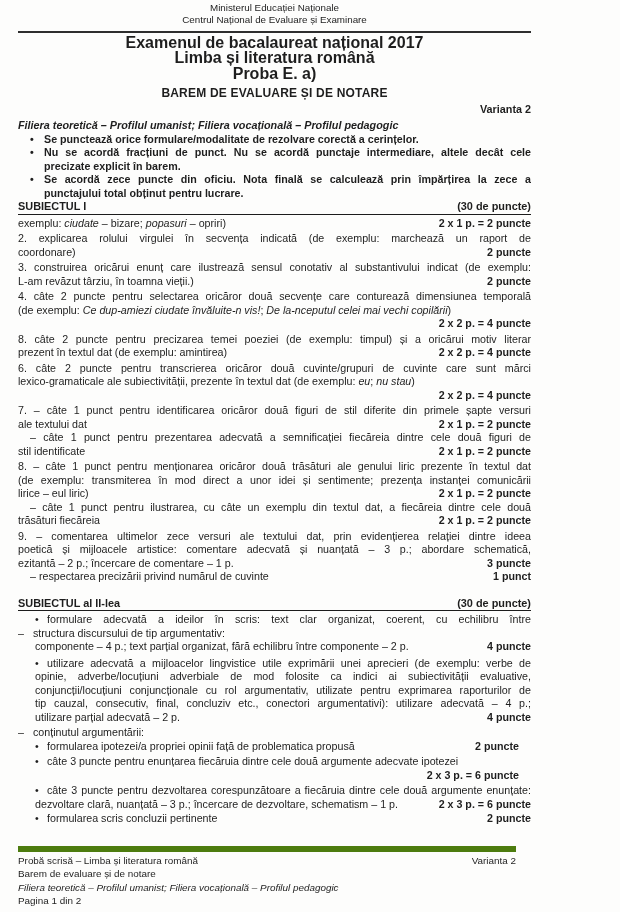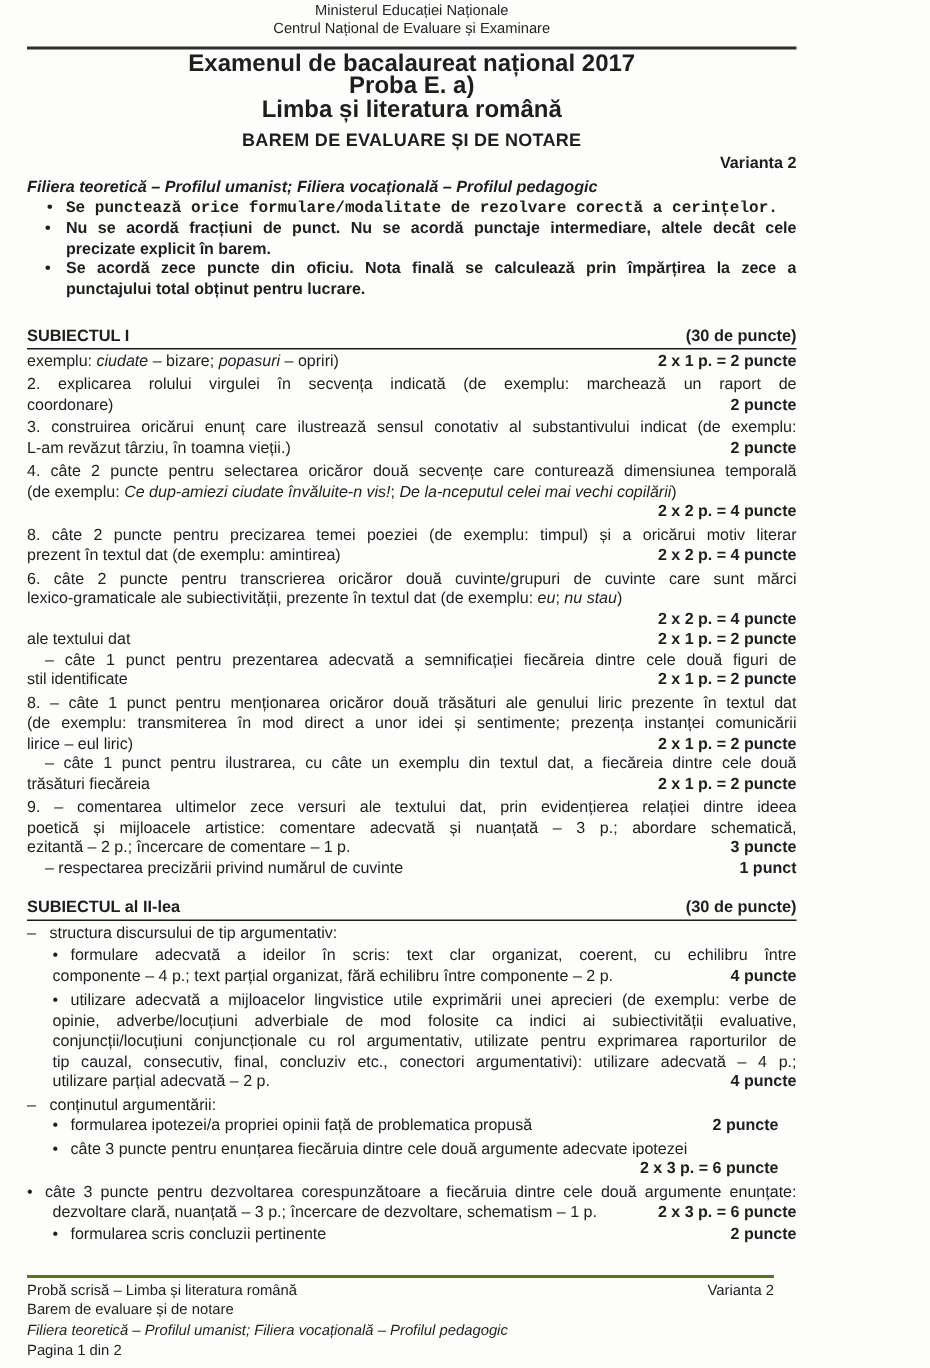--- a/index.html
+++ b/index.html
@@ -34,52 +34,52 @@
   .mk{ display:inline-block;}
   .pts{ float:right; font-weight:700; white-space:nowrap;}
   .it{ font-style:italic;}
   
   .sec-head{
     display:flex; justify-content:space-between;
     font-weight:700; font-size:10.9px; line-height:13.5px;
     border-bottom:1.6px solid #1c1c1c;
     margin-bottom:2px;
   }
-  .sec1 .sec-head{ margin-top:18px;}
+  .sec1 .sec-head{ margin-top:0;}
   .sec2 .sec-head{ margin-top:13px;}
   
   .footer{
     position:absolute; left:18px; right:16px; bottom:5px;
     font-size:9.9px; line-height:13.2px;
-    border-top:2px solid #4d7c0f;
+    border-top:6px solid #4d7c0f;
     padding-top:2px;
   }
   .f-row{ display:flex; justify-content:space-between;}
   .f-italic{ font-style:italic;}
   .f-center{ text-align:left;}
 </style>
 </head>
 <body>
 
 <div class="page">
 
   <div class="ministry">Ministerul Educației Naționale</div>
   <div class="ministry">Centrul Național de Evaluare și Examinare</div>
   <hr class="toprule">
 
   <div class="examtitle">Examenul de bacalaureat național 2017</div>
+  <div class="examtitle">Limba și literatura română</div>
   <div class="examtitle">Proba E. a)</div>
-  <div class="examtitle">Limba și literatura română</div>
 
   <div class="barem">BAREM DE EVALUARE ȘI DE NOTARE</div>
   <div class="variant-top">Varianta 2</div>
 
   <div class="intro-filiera">Filiera teoretică – Profilul umanist; Filiera vocațională – Profilul pedagogic</div>
   <div class="lines bold">
-      <div class="ln" style="margin-left: 12px; font-family: Liberation Mono, monospace;"><span class="mk" style="width: 14px;">•</span><span>Se punctează orice formulare/modalitate de rezolvare corectă a cerințelor.</span></div>
+      <div class="ln" style="margin-left: 12px;"><span class="mk" style="width: 14px;">•</span><span>Se punctează orice formulare/modalitate de rezolvare corectă a cerințelor.</span></div>
       <div class="ln j" style="margin-left: 12px;"><span class="mk" style="width: 14px;">•</span><span>Nu se acordă fracțiuni de punct. Nu se acordă punctaje intermediare, altele decât cele</span></div>
       <div class="ln" style="margin-left: 26px;"><span>precizate explicit în barem.</span></div>
       <div class="ln j" style="margin-left: 12px;"><span class="mk" style="width: 14px;">•</span><span>Se acordă zece puncte din oficiu. Nota finală se calculează prin împărțirea la zece a</span></div>
       <div class="ln" style="margin-left: 26px;"><span>punctajului total obținut pentru lucrare.</span></div>
     </div>
 
   <div class="sec1">
     <div class="sec-head">
       <span>SUBIECTUL I</span>
       <span>(30 de puncte)</span>
@@ -95,20 +95,21 @@
         <div class="ln r">
           <span class="pts">2 x 2 p. = 4 puncte</span>
         </div>
         <div class="ln j" style="margin-top: 2px;"><span>8. câte 2 puncte pentru precizarea temei poeziei (de exemplu: timpul) și a oricărui motiv literar</span></div>
         <div class="ln"><span class="pts">2 x 2 p. = 4 puncte</span><span>prezent în textul dat (de exemplu: amintirea)</span></div>
         <div class="ln j" style="margin-top: 2px;"><span>6. câte 2 puncte pentru transcrierea oricăror două cuvinte/grupuri de cuvinte care sunt mărci</span></div>
         <div class="ln"><span>lexico-gramaticale ale subiectivității, prezente în textul dat (de exemplu: </span><span class="it">eu</span><span>; </span><span class="it">nu stau</span><span>)</span></div>
         <div class="ln r">
           <span class="pts">2 x 2 p. = 4 puncte</span>
         </div>
+        <div class="ln j" style="margin-top: 2px;"><span>7. – câte 1 punct pentru identificarea oricăror două figuri de stil diferite din primele șapte versuri</span></div>
         <div class="ln"><span class="pts">2 x 1 p. = 2 puncte</span><span>ale textului dat</span></div>
         <div class="ln j" style="margin-left: 12px;"><span>– câte 1 punct pentru prezentarea adecvată a semnificației fiecăreia dintre cele două figuri de</span></div>
         <div class="ln"><span class="pts">2 x 1 p. = 2 puncte</span><span>stil identificate</span></div>
         <div class="ln j" style="margin-top: 2px;"><span>8. – câte 1 punct pentru menționarea oricăror două trăsături ale genului liric prezente în textul dat</span></div>
         <div class="ln j"><span>(de exemplu: transmiterea în mod direct a unor idei și sentimente; prezența instanței comunicării</span></div>
         <div class="ln"><span class="pts">2 x 1 p. = 2 puncte</span><span>lirice – eul liric)</span></div>
         <div class="ln j" style="margin-left: 12px;"><span>– câte 1 punct pentru ilustrarea, cu câte un exemplu din textul dat, a fiecăreia dintre cele două</span></div>
         <div class="ln"><span class="pts">2 x 1 p. = 2 puncte</span><span>trăsături fiecăreia</span></div>
         <div class="ln j" style="margin-top: 2px;"><span>9. – comentarea ultimelor zece versuri ale textului dat, prin evidențierea relației dintre ideea</span></div>
         <div class="ln j"><span>poetică și mijloacele artistice: comentare adecvată și nuanțată – 3 p.; abordare schematică,</span></div>
@@ -116,35 +117,35 @@
         <div class="ln" style="margin-left: 12px;"><span class="pts">1 punct</span><span>– respectarea precizării privind numărul de cuvinte</span></div>
       </div>
   </div>
 
   <div class="sec2">
     <div class="sec-head">
       <span>SUBIECTUL al II-lea</span>
       <span>(30 de puncte)</span>
     </div>
     <div class="lines">
+        <div class="ln j" style="margin-left: 17px; margin-top: 2px;"><span class="mk" style="width: 12px;">•</span><span>formulare adecvată a ideilor în scris: text clar organizat, coerent, cu echilibru între</span></div>
         <div class="ln"><span class="mk" style="width: 15px;">–</span><span>structura discursului de tip argumentativ:</span></div>
-        <div class="ln j" style="margin-left: 17px; margin-top: 2px;"><span class="mk" style="width: 12px;">•</span><span>formulare adecvată a ideilor în scris: text clar organizat, coerent, cu echilibru între</span></div>
         <div class="ln" style="margin-left: 17px;"><span class="pts">4 puncte</span><span>componente – 4 p.; text parțial organizat, fără echilibru între componente – 2 p.</span></div>
         <div class="ln j" style="margin-left: 17px; margin-top: 3px;"><span class="mk" style="width: 12px;">•</span><span>utilizare adecvată a mijloacelor lingvistice utile exprimării unei aprecieri (de exemplu: verbe de</span></div>
         <div class="ln j" style="margin-left: 17px;"><span>opinie, adverbe/locuțiuni adverbiale de mod folosite ca indici ai subiectivității evaluative,</span></div>
         <div class="ln j" style="margin-left: 17px;"><span>conjuncții/locuțiuni conjuncționale cu rol argumentativ, utilizate pentru exprimarea raporturilor de</span></div>
         <div class="ln j" style="margin-left: 17px;"><span>tip cauzal, consecutiv, final, concluziv etc., conectori argumentativi): utilizare adecvată – 4 p.;</span></div>
         <div class="ln" style="margin-left: 17px;"><span class="pts">4 puncte</span><span>utilizare parțial adecvată – 2 p.</span></div>
         <div class="ln" style="margin-top: 2px;"><span class="mk" style="width: 15px;">–</span><span>conținutul argumentării:</span></div>
         <div class="ln" style="margin-left: 17px;"><span class="pts" style="margin-right: 12px;">2 puncte</span><span class="mk" style="width: 12px;">•</span><span>formularea ipotezei/a propriei opinii față de problematica propusă</span></div>
         <div class="ln" style="margin-left: 17px; margin-top: 2px;"><span class="mk" style="width: 12px;">•</span><span>câte 3 puncte pentru enunțarea fiecăruia dintre cele două argumente adecvate ipotezei</span></div>
         <div class="ln r">
           <span class="pts" style="margin-right: 12px;">2 x 3 p. = 6 puncte</span>
         </div>
-        <div class="ln j" style="margin-top: 2px;"><span class="mk" style="width: 12px;">•</span><span>câte 3 puncte pentru dezvoltarea corespunzătoare a fiecăruia dintre cele două argumente enunțate:</span></div>
+        <div class="ln j" style="margin-left: 17px; margin-top: 2px;"><span class="mk" style="width: 12px;">•</span><span>câte 3 puncte pentru dezvoltarea corespunzătoare a fiecăruia dintre cele două argumente enunțate:</span></div>
         <div class="ln" style="margin-left: 17px;"><span class="pts">2 x 3 p. = 6 puncte</span><span>dezvoltare clară, nuanțată – 3 p.; încercare de dezvoltare, schematism – 1 p.</span></div>
         <div class="ln" style="margin-left: 17px; margin-top: 1px;"><span class="pts">2 puncte</span><span class="mk" style="width: 12px;">•</span><span>formularea scris concluzii pertinente</span></div>
       </div>
   </div>
 
   <div class="footer">
     <div class="f-row">
       <span>Probă scrisă – Limba și literatura română</span>
       <span>Varianta 2</span>
     </div>

